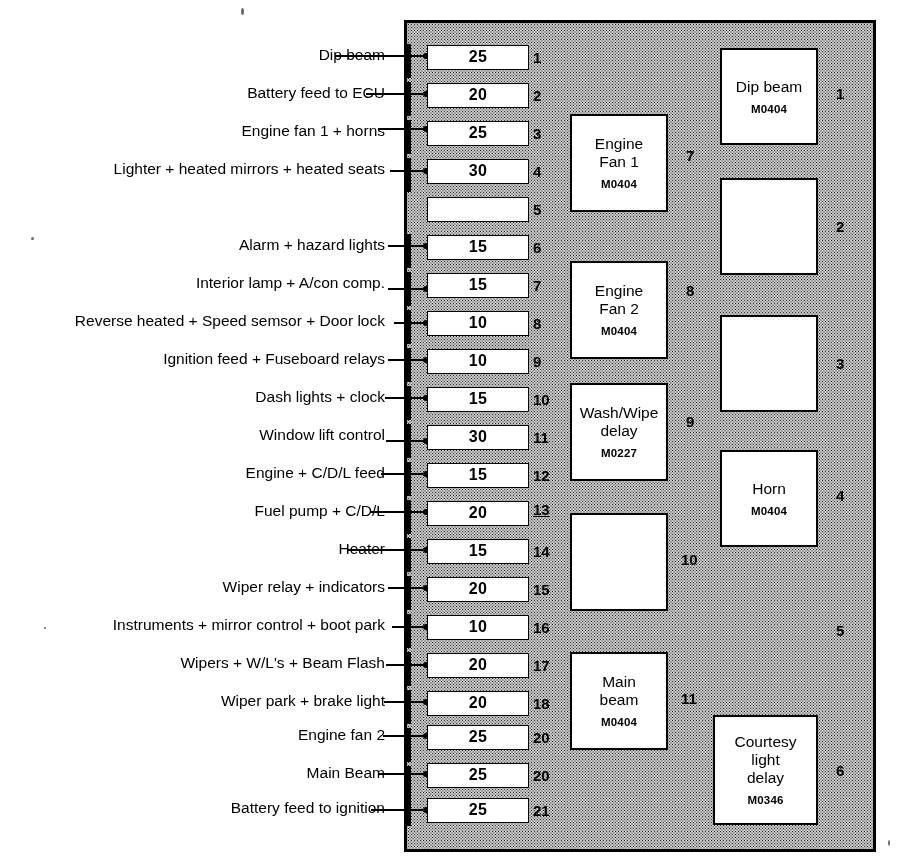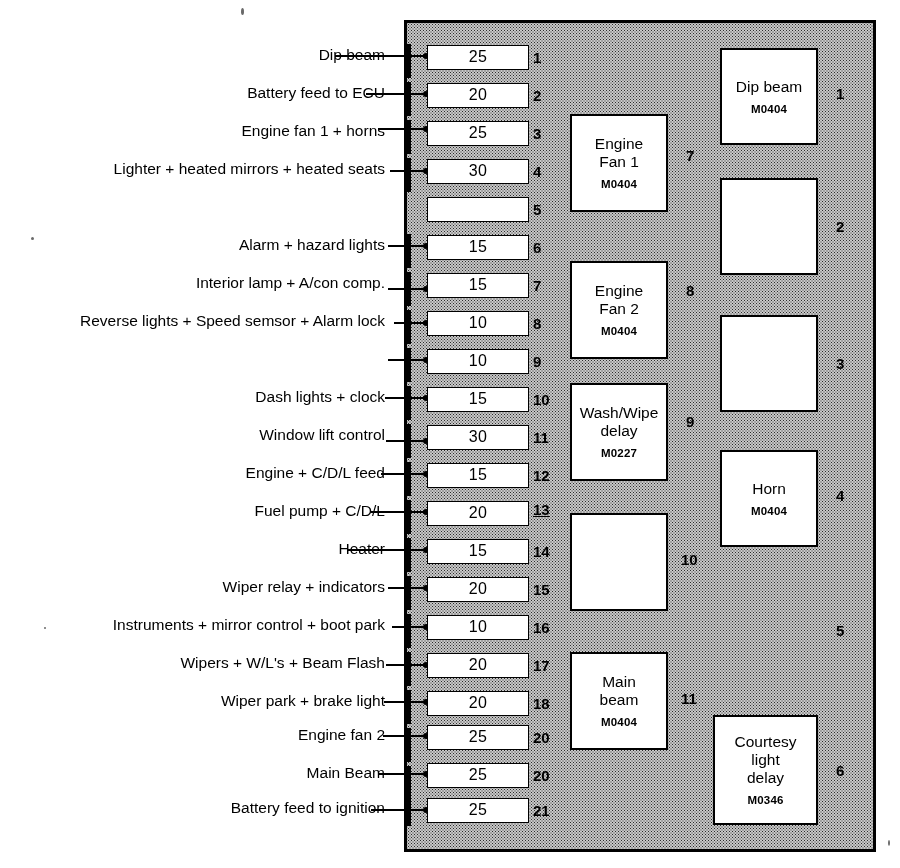--- a/index.html
+++ b/index.html
@@ -51,21 +51,21 @@
     position: absolute;
     left: 427px;
     width: 102px;
     height: 25px;
     box-sizing: border-box;
     border: 1.5px solid #000000;
     background: #ffffff;
     text-align: center;
     font-size: 16px;
     line-height: 22px;
-    font-weight: 400;
+    font-weight: 700;
     letter-spacing: 0.3px;
   }
   .fuse-num {
     position: absolute;
     left: 533px;
     width: 24px;
     font-size: 15px;
     font-weight: bold;
     line-height: 25px;
     text-align: left;
@@ -191,25 +191,26 @@
   <div class="lbl" style="top:236px;">Alarm + hazard lights</div>
   <div class="leader" style="left:388px; top:245px; width:40px;"></div>
   <div class="fuse" style="top:235px;">15</div>
   <div class="fuse-num" style="top:235px;">6</div>
 
   <div class="lbl" style="top:274px;">Interior lamp + A/con comp.</div>
   <div class="leader" style="left:388px; top:288px; width:40px;"></div>
   <div class="fuse" style="top:273px;">15</div>
   <div class="fuse-num" style="top:273px;">7</div>
 
-  <div class="lbl" style="top:312px;">Reverse lights + Speed semsor + Alarm lock</div>
+  <div class="lbl" style="top:312px;">Reverse heated + Speed semsor + Door lock</div>
   <div class="leader" style="left:394px; top:322px; width:34px;"></div>
   <div class="fuse" style="top:311px;">10</div>
   <div class="fuse-num" style="top:311px;">8</div>
 
+  <div class="lbl" style="top:350px;">Ignition feed + Fuseboard relays</div>
   <div class="leader" style="left:388px; top:359px; width:40px;"></div>
   <div class="fuse" style="top:349px;">10</div>
   <div class="fuse-num" style="top:349px;">9</div>
 
   <div class="lbl" style="top:388px;">Dash lights + clock</div>
   <div class="leader" style="left:385px; top:397px; width:43px;"></div>
   <div class="fuse" style="top:387px;">15</div>
   <div class="fuse-num" style="top:387px;">10</div>
 
   <div class="lbl" style="top:426px;">Window lift control</div>

